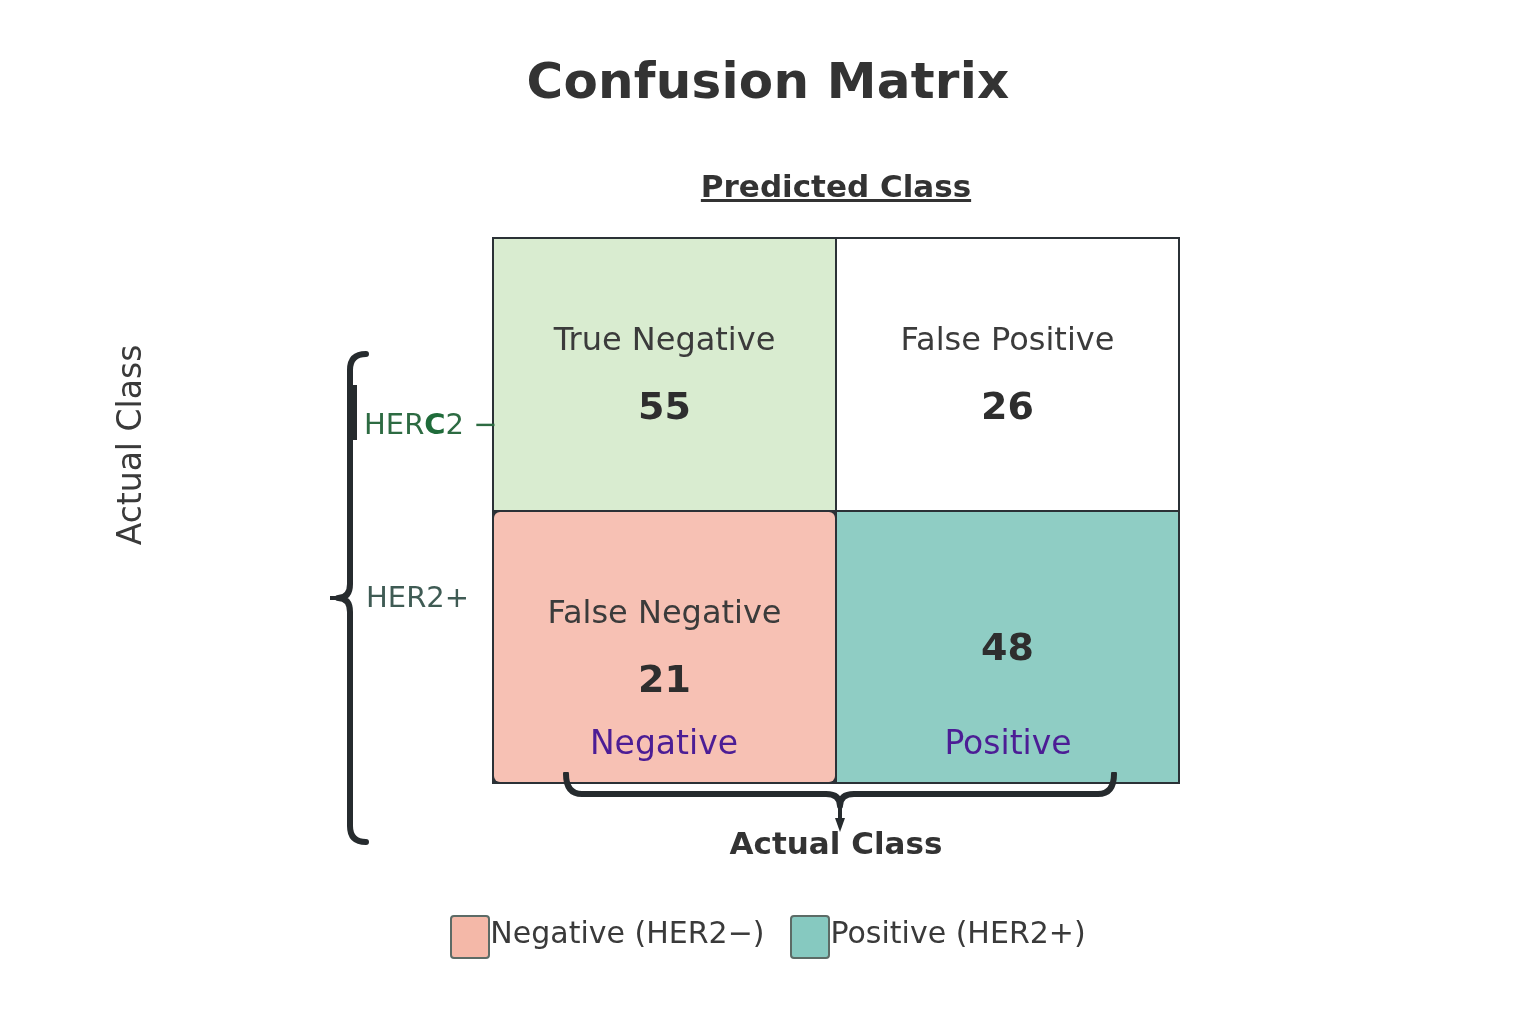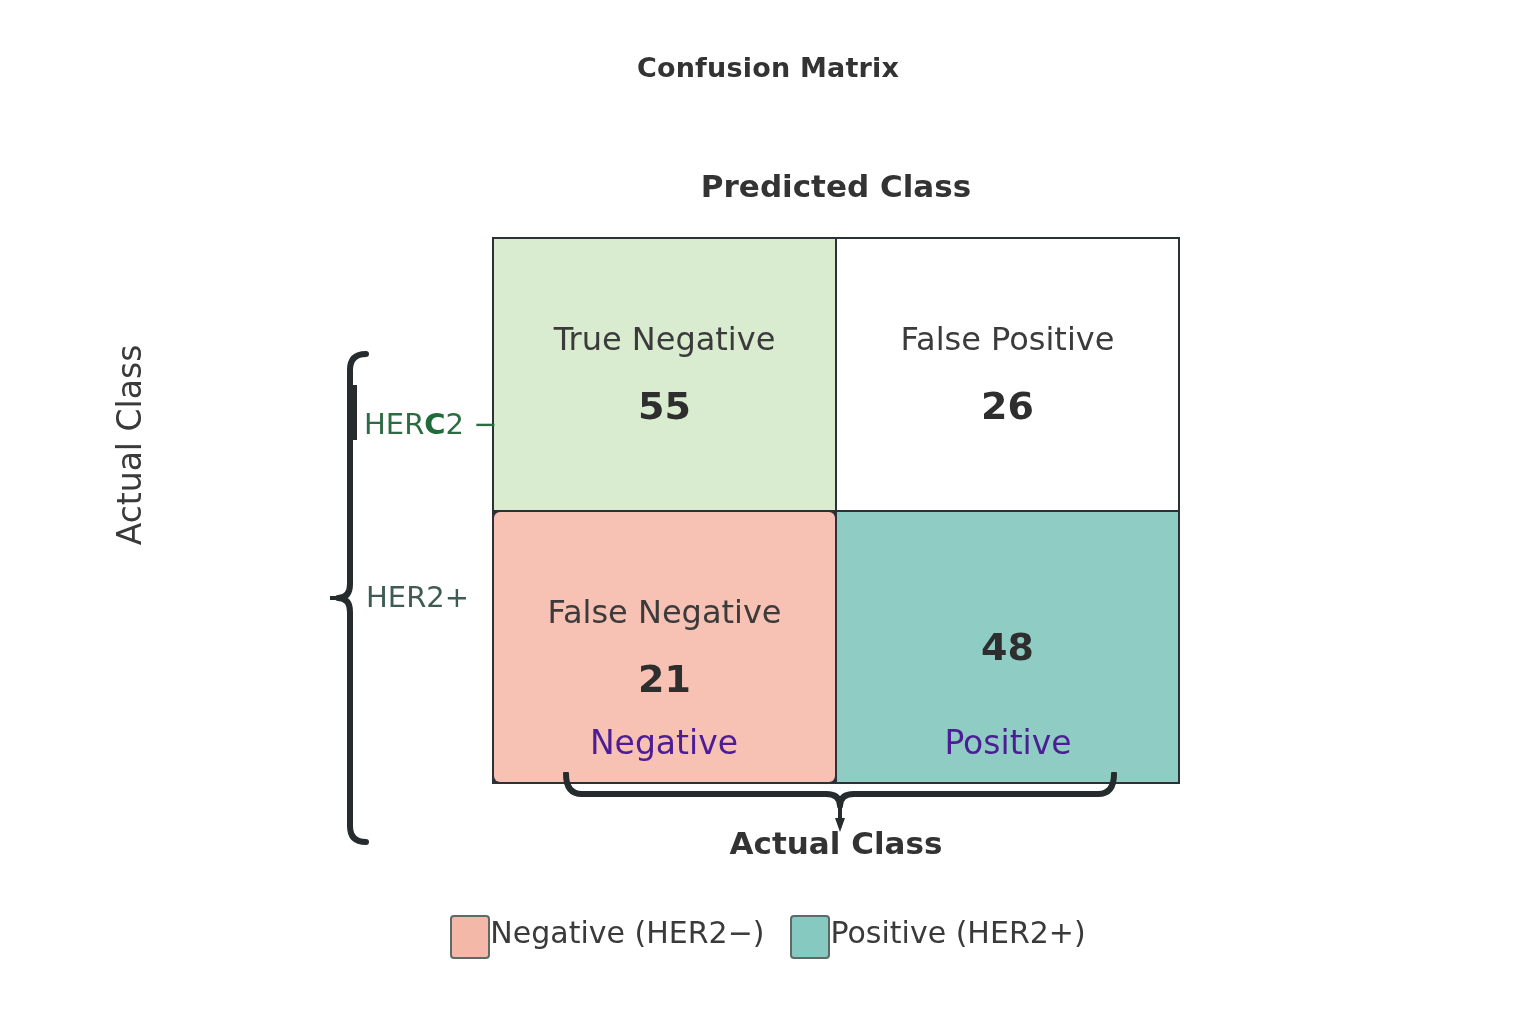--- a/index.html
+++ b/index.html
@@ -16,36 +16,37 @@
     color: #3a3a3a;
   }
 
   
   #chart-title {
     position: absolute;
     left: 0;
     top: 52px;
     width: 1536px;
     text-align: center;
-    font-size: 27px;
+    font-size: 50px;
     font-weight: bold;
     color: #333333;
     letter-spacing: 0.2px;
   }
 
   
   #top-axis-title {
     position: absolute;
     left: 492px;
     top: 168px;
     width: 688px;
     text-align: center;
     font-size: 31px;
     font-weight: bold;
     color: #333333;
+    text-decoration: underline;
   }
 
   
   #matrix {
     position: absolute;
     left: 492px;
     top: 237px;
     width: 688px;
     height: 547px;
     display: grid;

